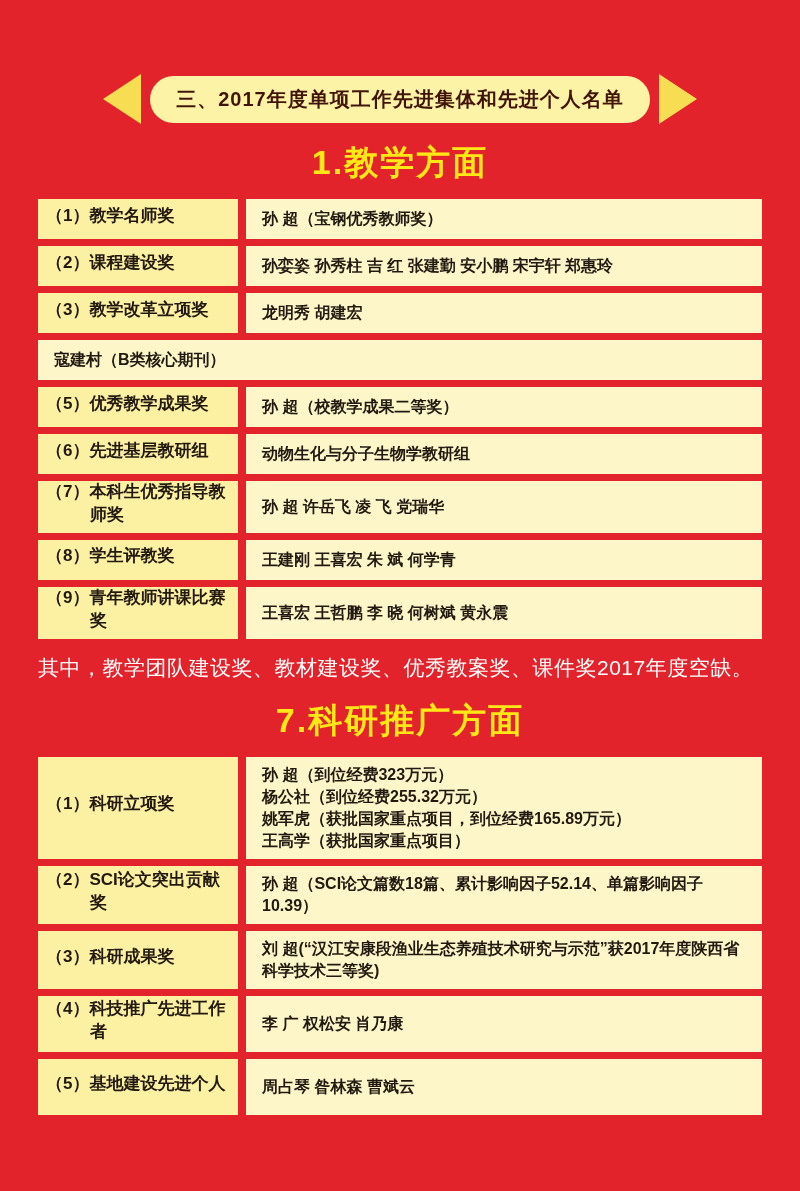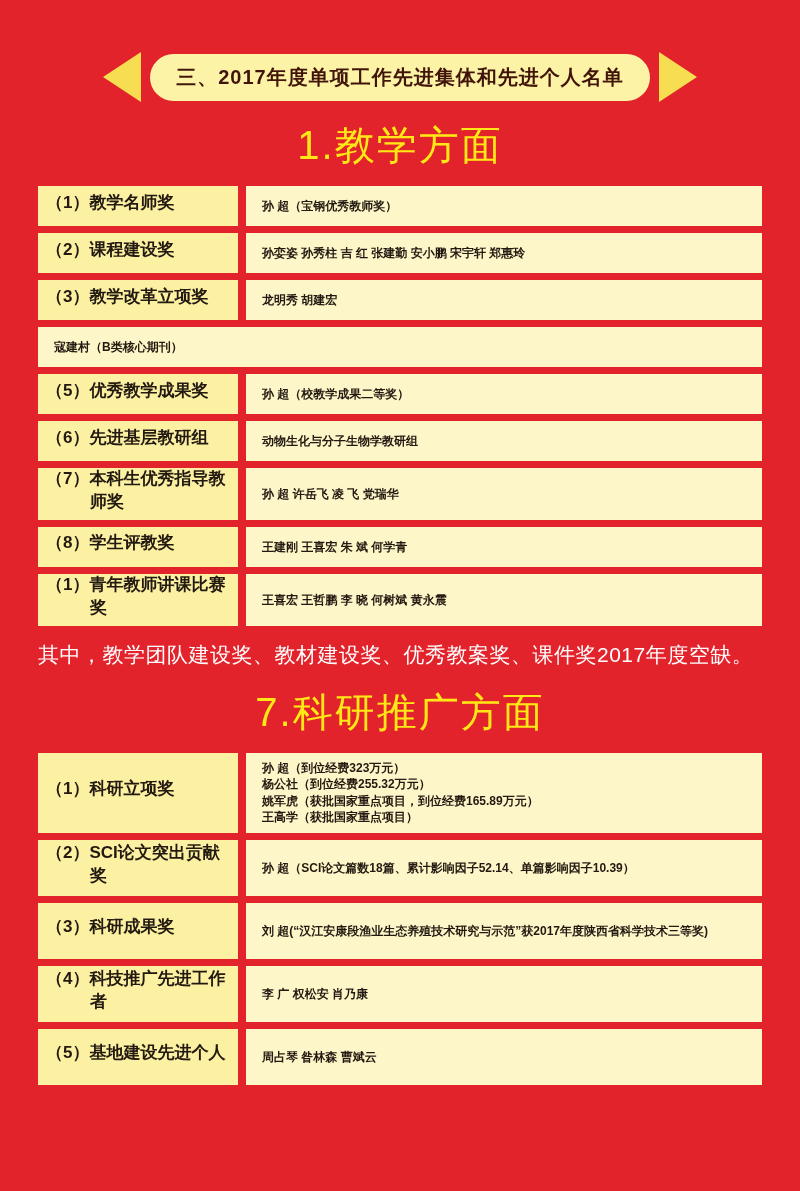--- a/index.html
+++ b/index.html
@@ -19,57 +19,57 @@
     position:relative;
     width:800px;height:1191px;
     margin:0 auto;
     background:var(--background-red);
     font-family:"Liberation Sans","DejaVu Sans",sans-serif;
     overflow:hidden;
   }
   
   .banner{
     display:flex;align-items:center;justify-content:center;
-    padding-top:52px;gap:9px;
+    padding-top:74px;gap:9px;
   }
   .arrow{width:0;height:0;border-top:25px solid transparent;border-bottom:25px solid transparent;}
   .arrow.left{border-right:38px solid var(--arrow-yellow);}
   .arrow.right{border-left:38px solid var(--arrow-yellow);}
   .pill{
     background:var(--pill-yellow);
     color:var(--banner-text);
     font-weight:bold;font-size:20px;letter-spacing:1px;
     padding:10px 26px;border-radius:28px;
     white-space:nowrap;
   }
   
   .sections{width:724px;margin:0 0 0 38px;}
   .section-heading{
     text-align:center;
     color:var(--heading-yellow);
-    font-size:40px;font-weight:normal;letter-spacing:2px;
+    font-size:34px;font-weight:bold;letter-spacing:2px;
     margin:16px 0 13px 0;
   }
   .rows{display:flex;flex-direction:column;gap:7px;}
   .row{display:flex;gap:8px;min-height:40px;}
   .section-1 .row{min-height:56px;}
   .label-cell{
     width:200px;flex:0 0 200px;
     background:var(--label-yellow);
     color:var(--table-text);
     font-size:17px;font-weight:bold;line-height:1.35;
     display:flex;align-items:center;
     padding:0 6px 6px 8px;
   }
   .label-cell span{display:block;padding-left:44px;text-indent:-44px;}
   .content-cell{
     flex:1;
     background:var(--content-yellow);
     color:var(--table-text);
-    font-size:12px;font-weight:bold;line-height:1.38;
+    font-size:16px;font-weight:bold;line-height:1.38;
     display:flex;flex-direction:column;justify-content:center;
     padding:7px 10px 7px 16px;
   }
   .section-note{
     color:var(--note-text);
     font-size:21px;font-weight:normal;
     margin-top:15px;
     letter-spacing:0.5px;
     white-space:nowrap;
   }
@@ -153,21 +153,21 @@
     <div class="label-cell">
       <span>（8）学生评教奖</span>
     </div>
     <div class="content-cell">
               <div>王建刚 王喜宏 朱 斌 何学青</div>
             </div>
   </div>
 
   <div class="row">
     <div class="label-cell">
-      <span>（1）青年教师讲课比赛奖</span>
+      <span>（9）青年教师讲课比赛奖</span>
     </div>
     <div class="content-cell">
               <div>王喜宏 王哲鹏 李 晓 何树斌 黄永震</div>
             </div>
   </div>
 </div>
     <p class="section-note">其中，教学团队建设奖、教材建设奖、优秀教案奖、课件奖2017年度空缺。</p>
   </section>
 
   <section class="section section-1">

